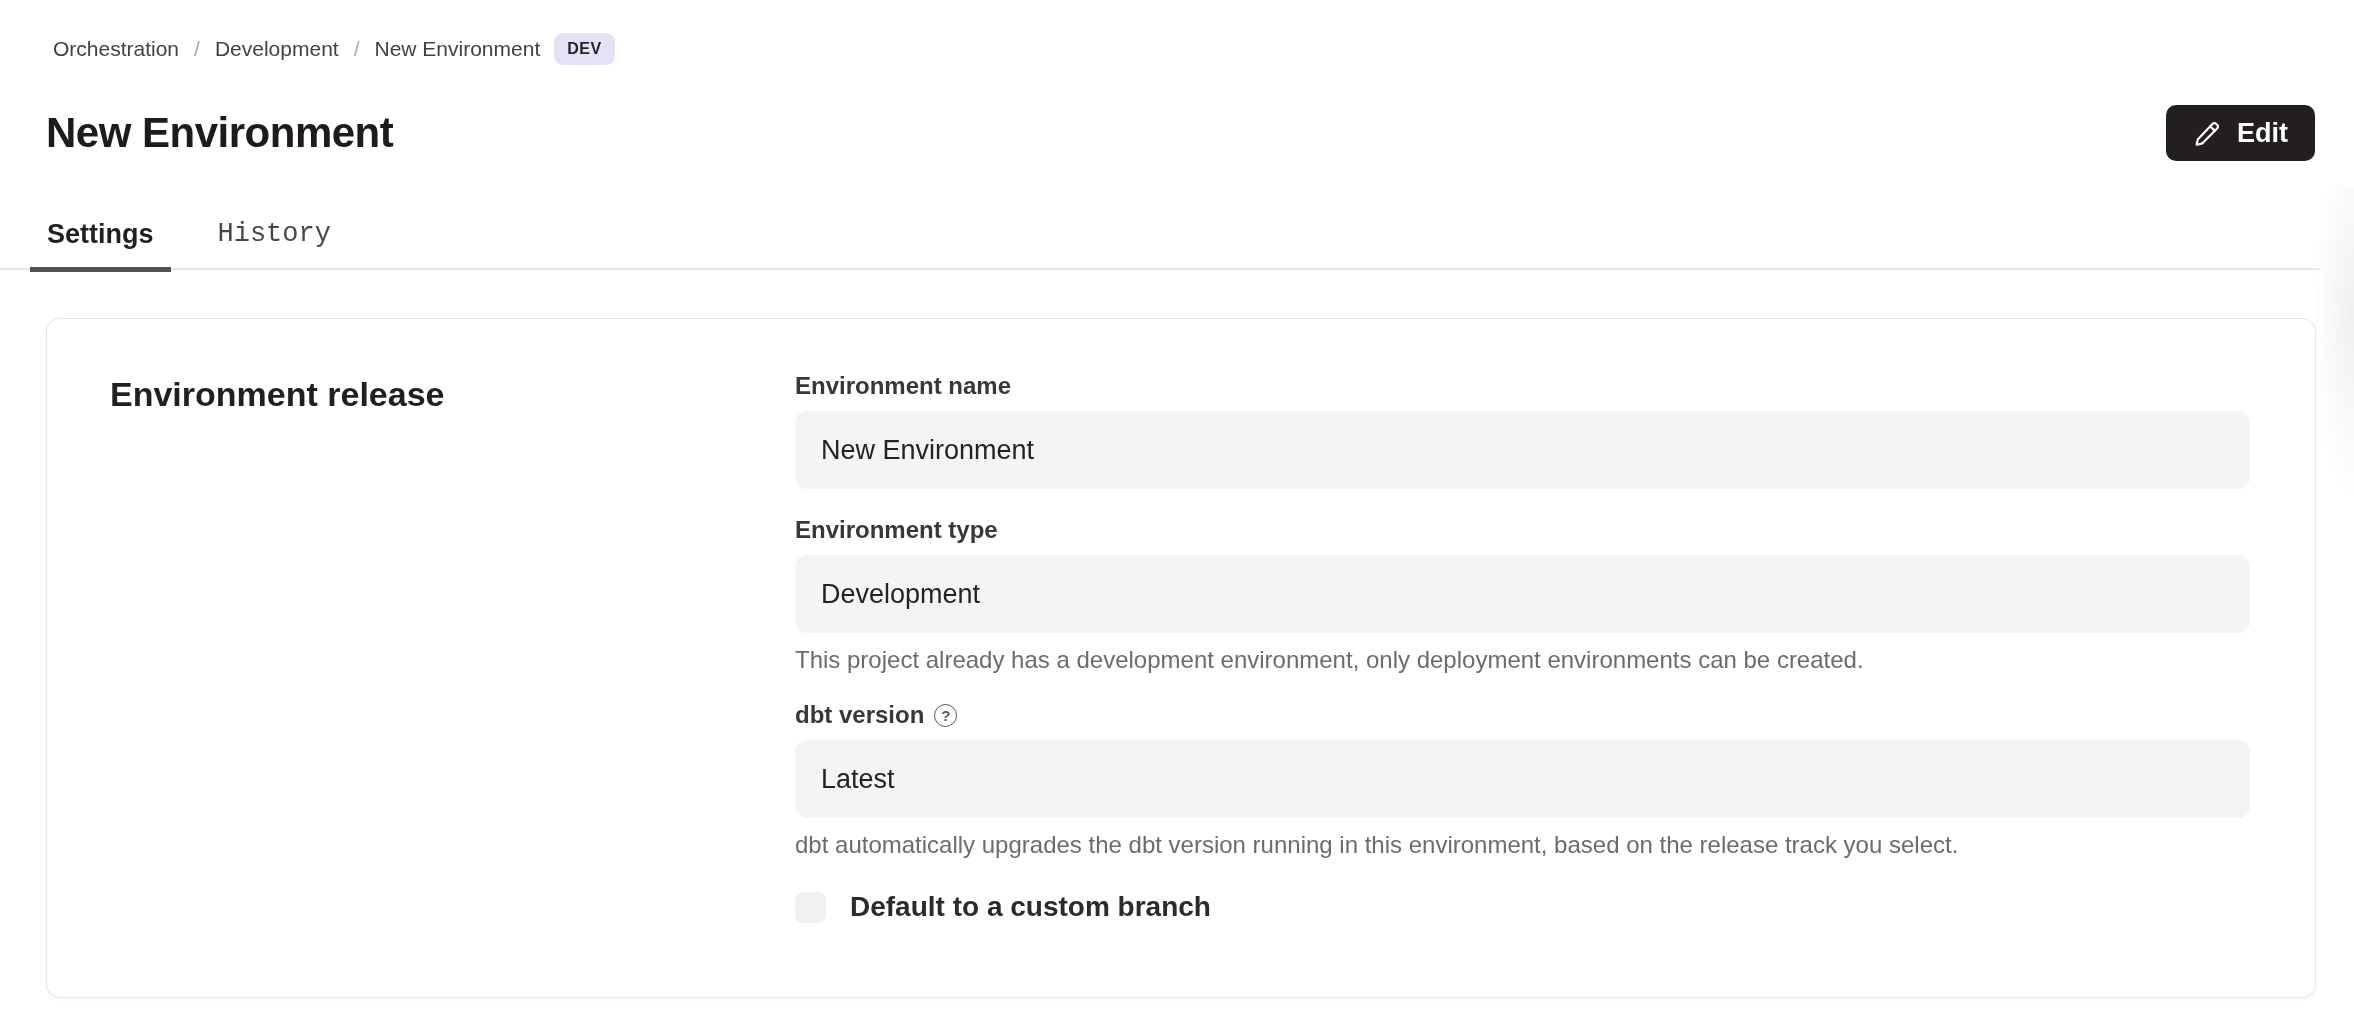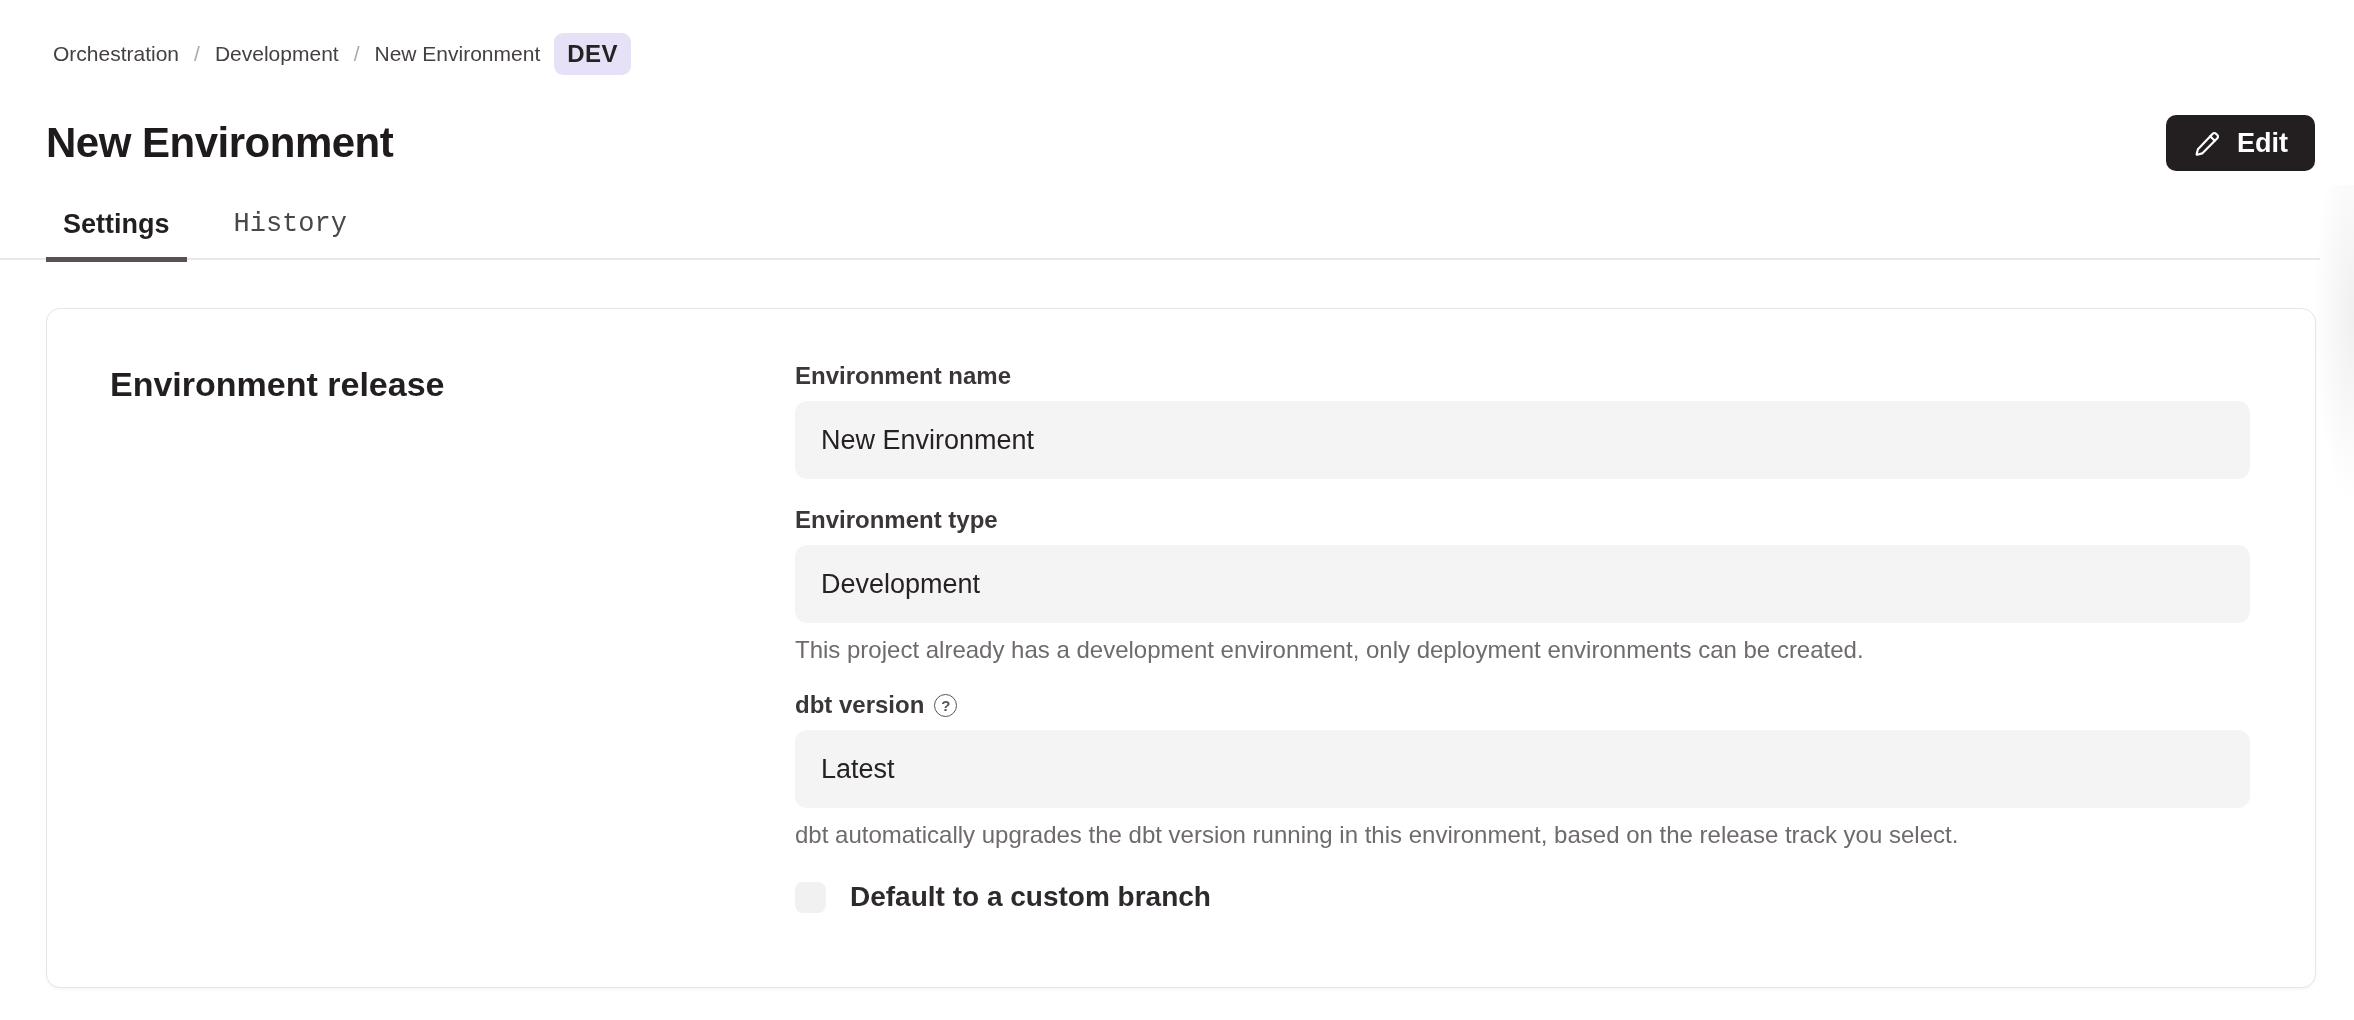--- a/index.html
+++ b/index.html
@@ -18,21 +18,21 @@
     padding: 33px 0 0 53px;
     font-size: 21px;
     color: #454041;
   }
   .crumb { cursor: pointer; }
   .crumb-sep { color: #ACA8AA; margin: 0 15px; }
   .badge {
     margin-left: 14px;
     background: #E7E1F8;
     color: #262223;
-    font-size: 24px;
+    font-size: 16px;
     font-weight: 700;
     padding: 7px 13px;
     border-radius: 9px;
     letter-spacing: 0.5px;
   }
 
   
   .header-row {
     display: flex;
     align-items: center;
@@ -56,23 +56,23 @@
     height: 56px;
     padding: 0 27px;
     font-size: 27px;
     font-weight: 600;
     font-family: inherit;
     cursor: pointer;
   }
 
   
   .tabbar {
-    margin-top: 38px;
+    margin-top: 58px;
     position: relative;
-    padding-left: 46px;
+    padding-left: 30px;
     display: flex;
   }
   .tabbar::after {
     content: "";
     position: absolute;
     left: 0;
     width: 2320px;
     bottom: 0;
     height: 2px;
     background: #E9E7E8;

